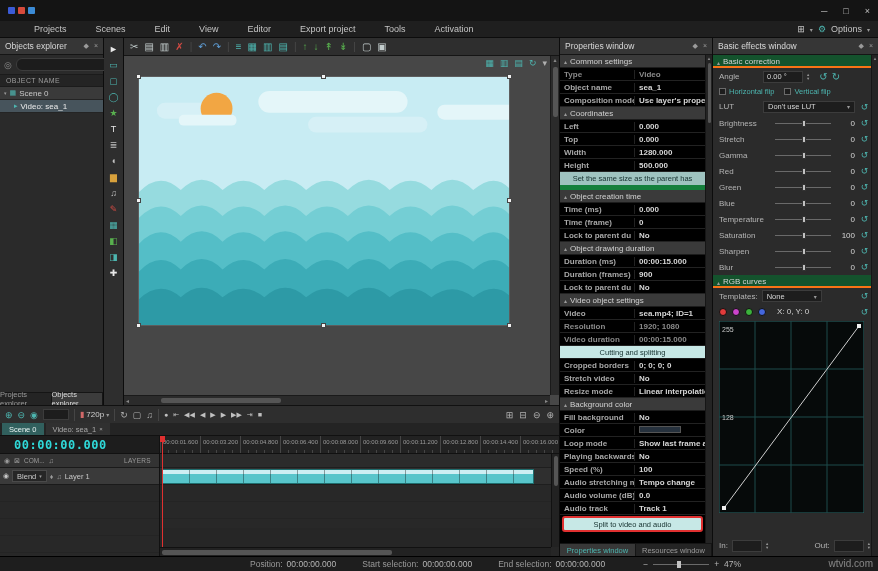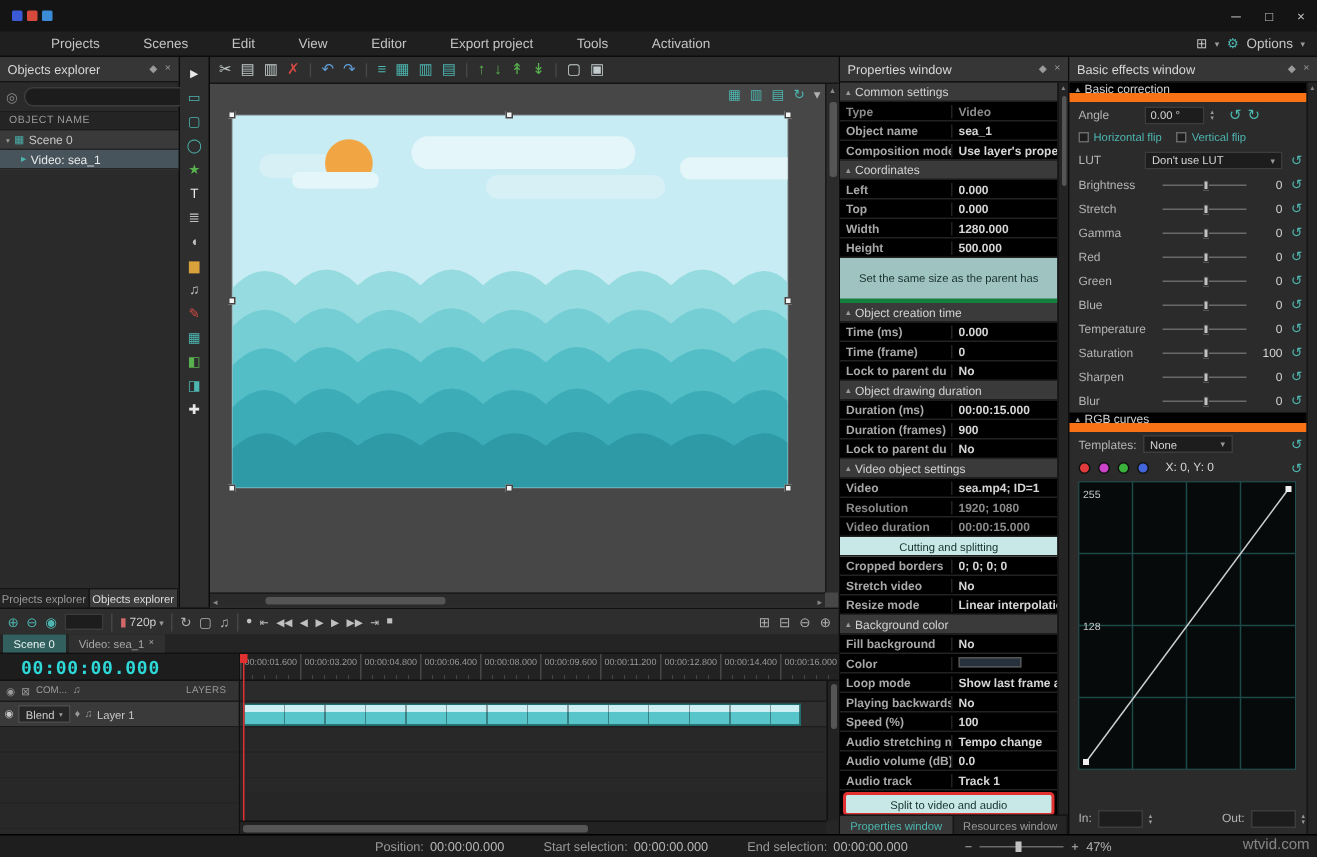--- a/index.html
+++ b/index.html
@@ -21,21 +21,21 @@
   
   .main{flex:1;display:flex;min-height:0;}
   .left-block{width:560px;flex:none;display:flex;flex-direction:column;border-right:1px solid #0c0c0c;}
   .upper{flex:1;display:flex;min-height:0;}
 
   
   .panel-header{height:17px;background:#363636;display:flex;align-items:center;gap:4px;padding:0 5px;font-size:8.5px;color:#d8d8d8;border-bottom:1px solid #151515;flex:none;}
   .ph-icons{margin-left:auto;display:flex;gap:5px;color:#9a9a9a;font-size:7px;}
 
   
-  .objects-panel{width:120px;flex:none;background:#2a2a2a;border-right:1px solid #0c0c0c;display:flex;flex-direction:column;font-size:8px;}
+  .objects-panel{width:104px;flex:none;background:#2a2a2a;border-right:1px solid #0c0c0c;display:flex;flex-direction:column;font-size:8px;}
   .search-row{height:20px;display:flex;align-items:center;gap:4px;padding:0 4px;border-bottom:1px solid #1b1b1b;}
   .search-row input{flex:1;height:13px;background:#1c1c1c;border:1px solid #3c3c3c;border-radius:6px;color:#ccc;font-size:8px;padding:0 5px;font-family:"Liberation Sans",sans-serif;}
   .col-header{height:12px;line-height:12px;background:#242424;border-bottom:1px solid #1b1b1b;padding:0 6px;color:#9c9c9c;font-size:7px;letter-spacing:.4px;}
   .obj-row{height:13px;display:flex;align-items:center;gap:3px;padding:0 4px;border-bottom:1px solid #242424;}
   .obj-row.scene{background:#3a3a3a;}
   .obj-row.selected{background:#47545c;color:#eaeaea;}
   .obj-row .oicon{font-size:7px;color:#4db6b0;}
   .explorer-tabs{margin-top:auto;height:13px;display:flex;border-top:1px solid #151515;font-size:7.5px;}
   .explorer-tabs .etab{flex:1;display:flex;align-items:center;justify-content:center;background:#242424;color:#9a9a9a;border-right:1px solid #151515;}
   .explorer-tabs .etab.active{background:#3c3c3c;color:#ddd;}
@@ -99,34 +99,34 @@
   .tl-vscroll .vthumb{width:4px;height:30px;background:#555;margin:2px auto 0;border-radius:2px;}
 
   
   .props{width:153px;flex:none;background:#000000;border-right:1px solid #0c0c0c;display:flex;flex-direction:column;font-size:8px;position:relative;}
   .props-scroll{flex:1;overflow:hidden;padding-right:7px;}
   .psec-header{height:13px;display:flex;align-items:center;gap:3px;background:#3a3a3a;border-bottom:1px solid #1c1c1c;padding:0 4px;color:#d2d2d2;}
   .psec-header .tri{font-size:6px;color:#9a9a9a;}
   .prow{height:13px;display:flex;align-items:center;border-bottom:1px solid #222;padding-left:4px;font-weight:bold;}
   .plabel{width:70px;flex:none;color:#a8a8a8;white-space:nowrap;overflow:hidden;}
   .pval{flex:1;color:#d6d6d6;border-left:1px solid #222;padding-left:4px;white-space:nowrap;overflow:hidden;}
-  .pbtn{height:30px;margin:0;display:flex;align-items:center;justify-content:center;background:#9fc3c0;color:#15302e;font-size:7.5px;border-bottom:3px solid #15803d;cursor:default;}
+  .pbtn{height:18px;margin:0;display:flex;align-items:center;justify-content:center;background:#9fc3c0;color:#15302e;font-size:7.5px;border-bottom:5px solid #15803d;cursor:default;}
   .pband{height:13px;display:flex;align-items:center;justify-content:center;background:#c7e8e6;color:#15302e;font-size:7.5px;border-bottom:1px solid #1c1c1c;}
   .pbtn.split{background:#c7e8e6;border:2px solid #e03030;border-radius:3px;height:16px;margin:1px 2px;}
   .swatch{width:42px;height:7px;border:1px solid #555;display:inline-block;}
   .props-vscroll{position:absolute;top:17px;right:0;bottom:13px;width:7px;background:#242424;border-left:1px solid #161616;font-size:5px;color:#888;text-align:center;}
   .props-vscroll .vthumb{width:3px;height:60px;background:#555;margin:2px auto 0;border-radius:2px;}
   .props-tabs{margin-top:auto;height:13px;display:flex;border-top:1px solid #151515;font-size:7.5px;flex:none;}
   .props-tabs .etab{flex:1;display:flex;align-items:center;justify-content:center;background:#242424;color:#9a9a9a;border-right:1px solid #151515;}
   .props-tabs .etab.active{background:#383838;color:#4db6b0;}
 
   
   .fx{flex:1;background:#2b2b2b;display:flex;flex-direction:column;font-size:8px;position:relative;}
   .fx-body{flex:1;display:flex;flex-direction:column;padding:0 8px 0 6px;min-height:0;}
-  .fxsec-header{height:13px;display:flex;align-items:flex-start;gap:3px;background:#000000;border-bottom:6px solid #f97316;padding:0 4px;margin:0 -8px 0 -6px;color:#d2d2d2;}
+  .fxsec-header{height:13px;display:flex;align-items:flex-end;gap:3px;background:#14532d;border-bottom:2px solid #f97316;padding:0 4px;margin:0 -8px 0 -6px;color:#d2d2d2;}
   .fxsec-header .tri{font-size:6px;color:#9a9a9a;}
   .angle-row{height:17px;display:flex;align-items:center;gap:4px;}
   .num-box{height:12px;background:#1d1d1d;border:1px solid #3c3c3c;color:#d6d6d6;display:flex;align-items:center;padding:0 3px;font-size:7.5px;}
   .spin{display:flex;flex-direction:column;font-size:4.5px;line-height:4px;color:#9a9a9a;}
   .flips-row{height:13px;display:flex;align-items:center;gap:10px;color:#4db6b0;font-size:7.5px;}
   .cbx{width:7px;height:7px;border:1px solid #6a6a6a;background:#1d1d1d;display:inline-block;margin-right:3px;vertical-align:-1px;}
   .lut-row{height:17px;display:flex;align-items:center;gap:4px;}
   .dd{flex:1;height:12px;background:#1d1d1d;border:1px solid #3c3c3c;display:flex;align-items:center;padding:0 4px;color:#d6d6d6;font-size:7.5px;}
   .dd .caret{margin-left:auto;font-size:6px;color:#9a9a9a;}
   .fxrow{height:16px;display:flex;align-items:center;gap:4px;}

